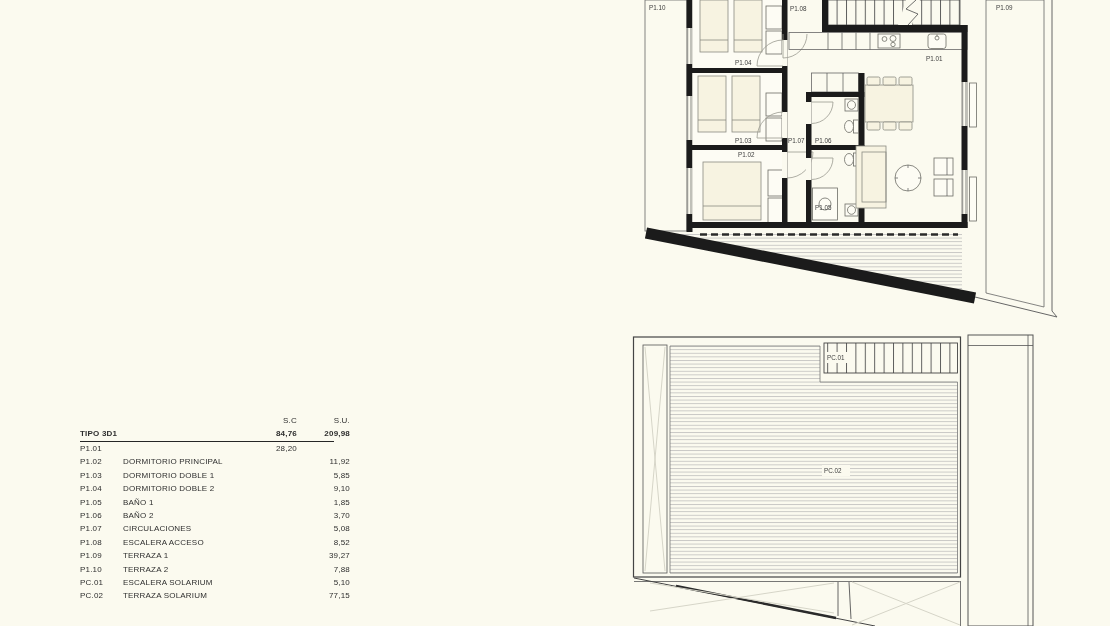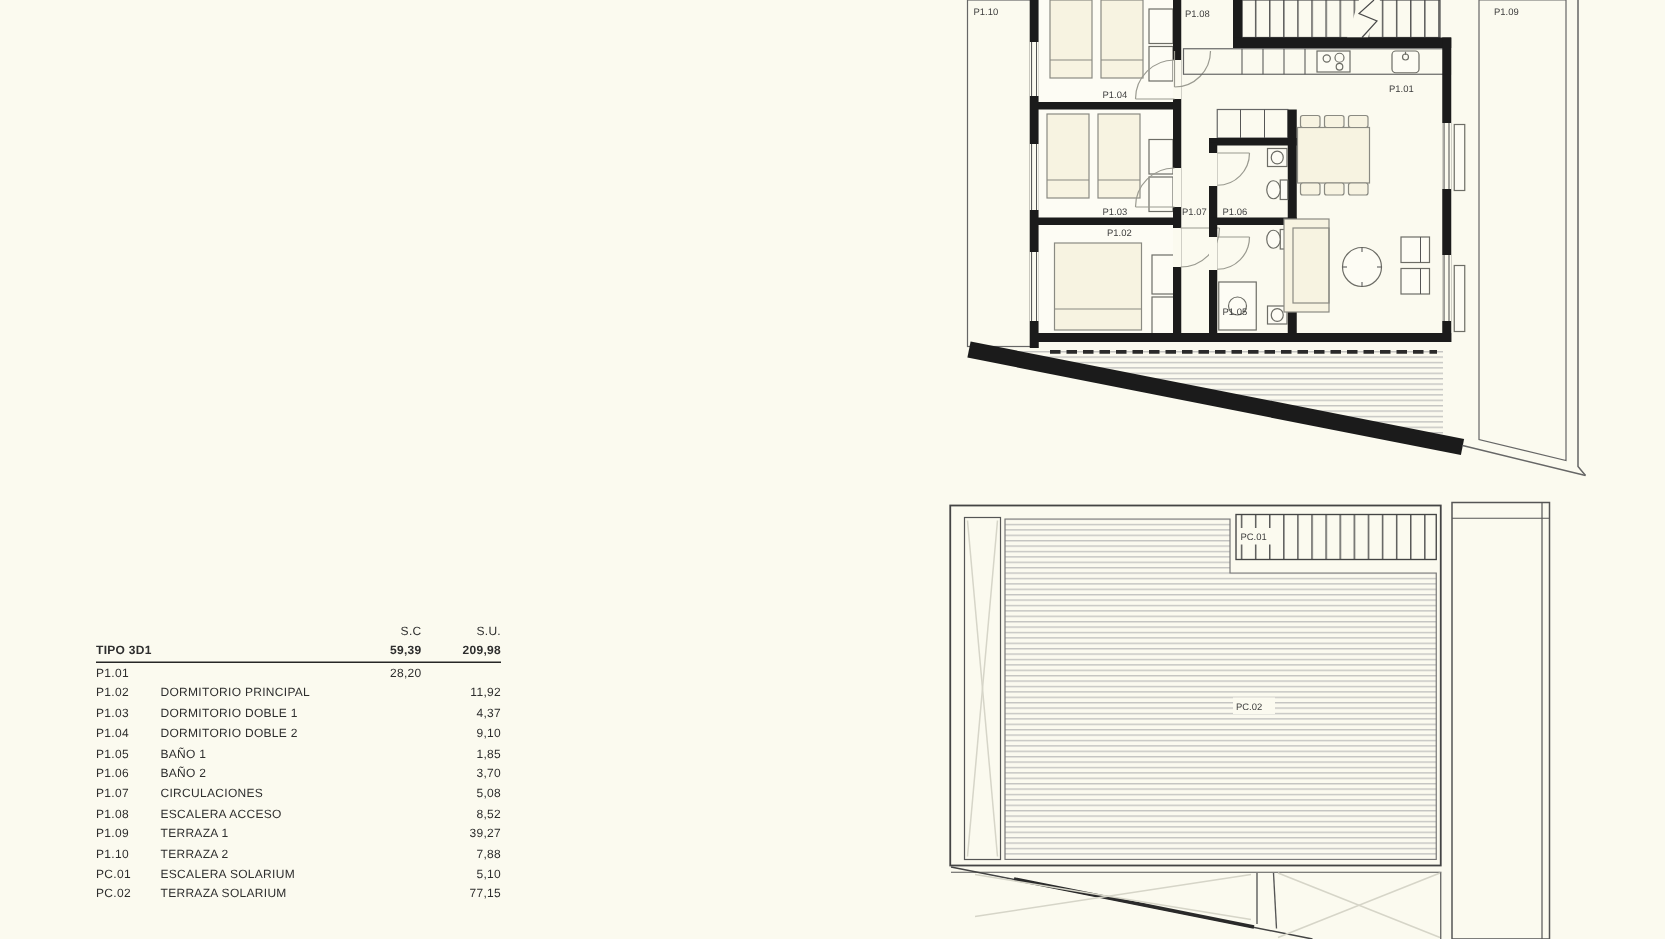--- a/index.html
+++ b/index.html
@@ -6,21 +6,21 @@
   body{
     width:1110px;height:626px;position:relative;overflow:hidden;
     background:#fbfaef;
     font-family:"Liberation Sans",sans-serif;
   }
   
   .area-table{
     position:absolute;left:64px;top:415px;width:270px;
     font-size:8px;line-height:13.4px;color:#2e2e2e;letter-spacing:.2px;
   }
-  .t-row{display:grid;grid-template-columns:43px 110px 64px 53px;}
+  .t-row{display:grid;grid-template-columns:43px 110px 64px 53px;margin-left:16px;}
   .t-row .num{text-align:right;}
   .t-head{height:12px;line-height:12px;}
   .t-type{font-weight:bold;border-bottom:1.5px solid #262626;height:14px;line-height:14px;}
   .t-type .t-label{grid-column:1 / span 2;}
   
   svg text{font-family:"Liberation Sans",sans-serif;font-size:6.3px;fill:#3d3d3d;}
   .wall{fill:#1b1b1b;}
   .thin{stroke:#666;stroke-width:.8;fill:none;}
   .furn{fill:#f7f3e1;stroke:#8a8a82;stroke-width:.8;}
   .fixt{fill:#fdfcf4;stroke:#6d6d66;stroke-width:.8;}
@@ -266,42 +266,42 @@
 
 <div class="area-table">
   <div class="t-row t-head">
     <span></span>
       <span></span>
     <span class="num">S.C</span>
     <span class="num">S.U.</span>
   </div>
   <div class="t-row t-type">
     <span class="t-label">TIPO 3D1</span>
-    <span class="num">59,39</span>
+    <span class="num">84,76</span>
     <span class="num">209,98</span>
   </div>
   <div>
   <div class="t-row">
     <span class="c-code">P1.01</span>
     <span class="c-sc num"></span>
     <span class="c-su num">28,20</span>
   </div>
 
   <div class="t-row">
     <span class="c-code">P1.02</span>
     <span class="c-name">DORMITORIO PRINCIPAL</span>
     <span class="c-sc num"></span>
     <span class="c-su num">11,92</span>
   </div>
 
   <div class="t-row">
     <span class="c-code">P1.03</span>
     <span class="c-name">DORMITORIO DOBLE 1</span>
     <span class="c-sc num"></span>
-    <span class="c-su num">4,37</span>
+    <span class="c-su num">5,85</span>
   </div>
 
   <div class="t-row">
     <span class="c-code">P1.04</span>
     <span class="c-name">DORMITORIO DOBLE 2</span>
     <span class="c-sc num"></span>
     <span class="c-su num">9,10</span>
   </div>
 
   <div class="t-row">

